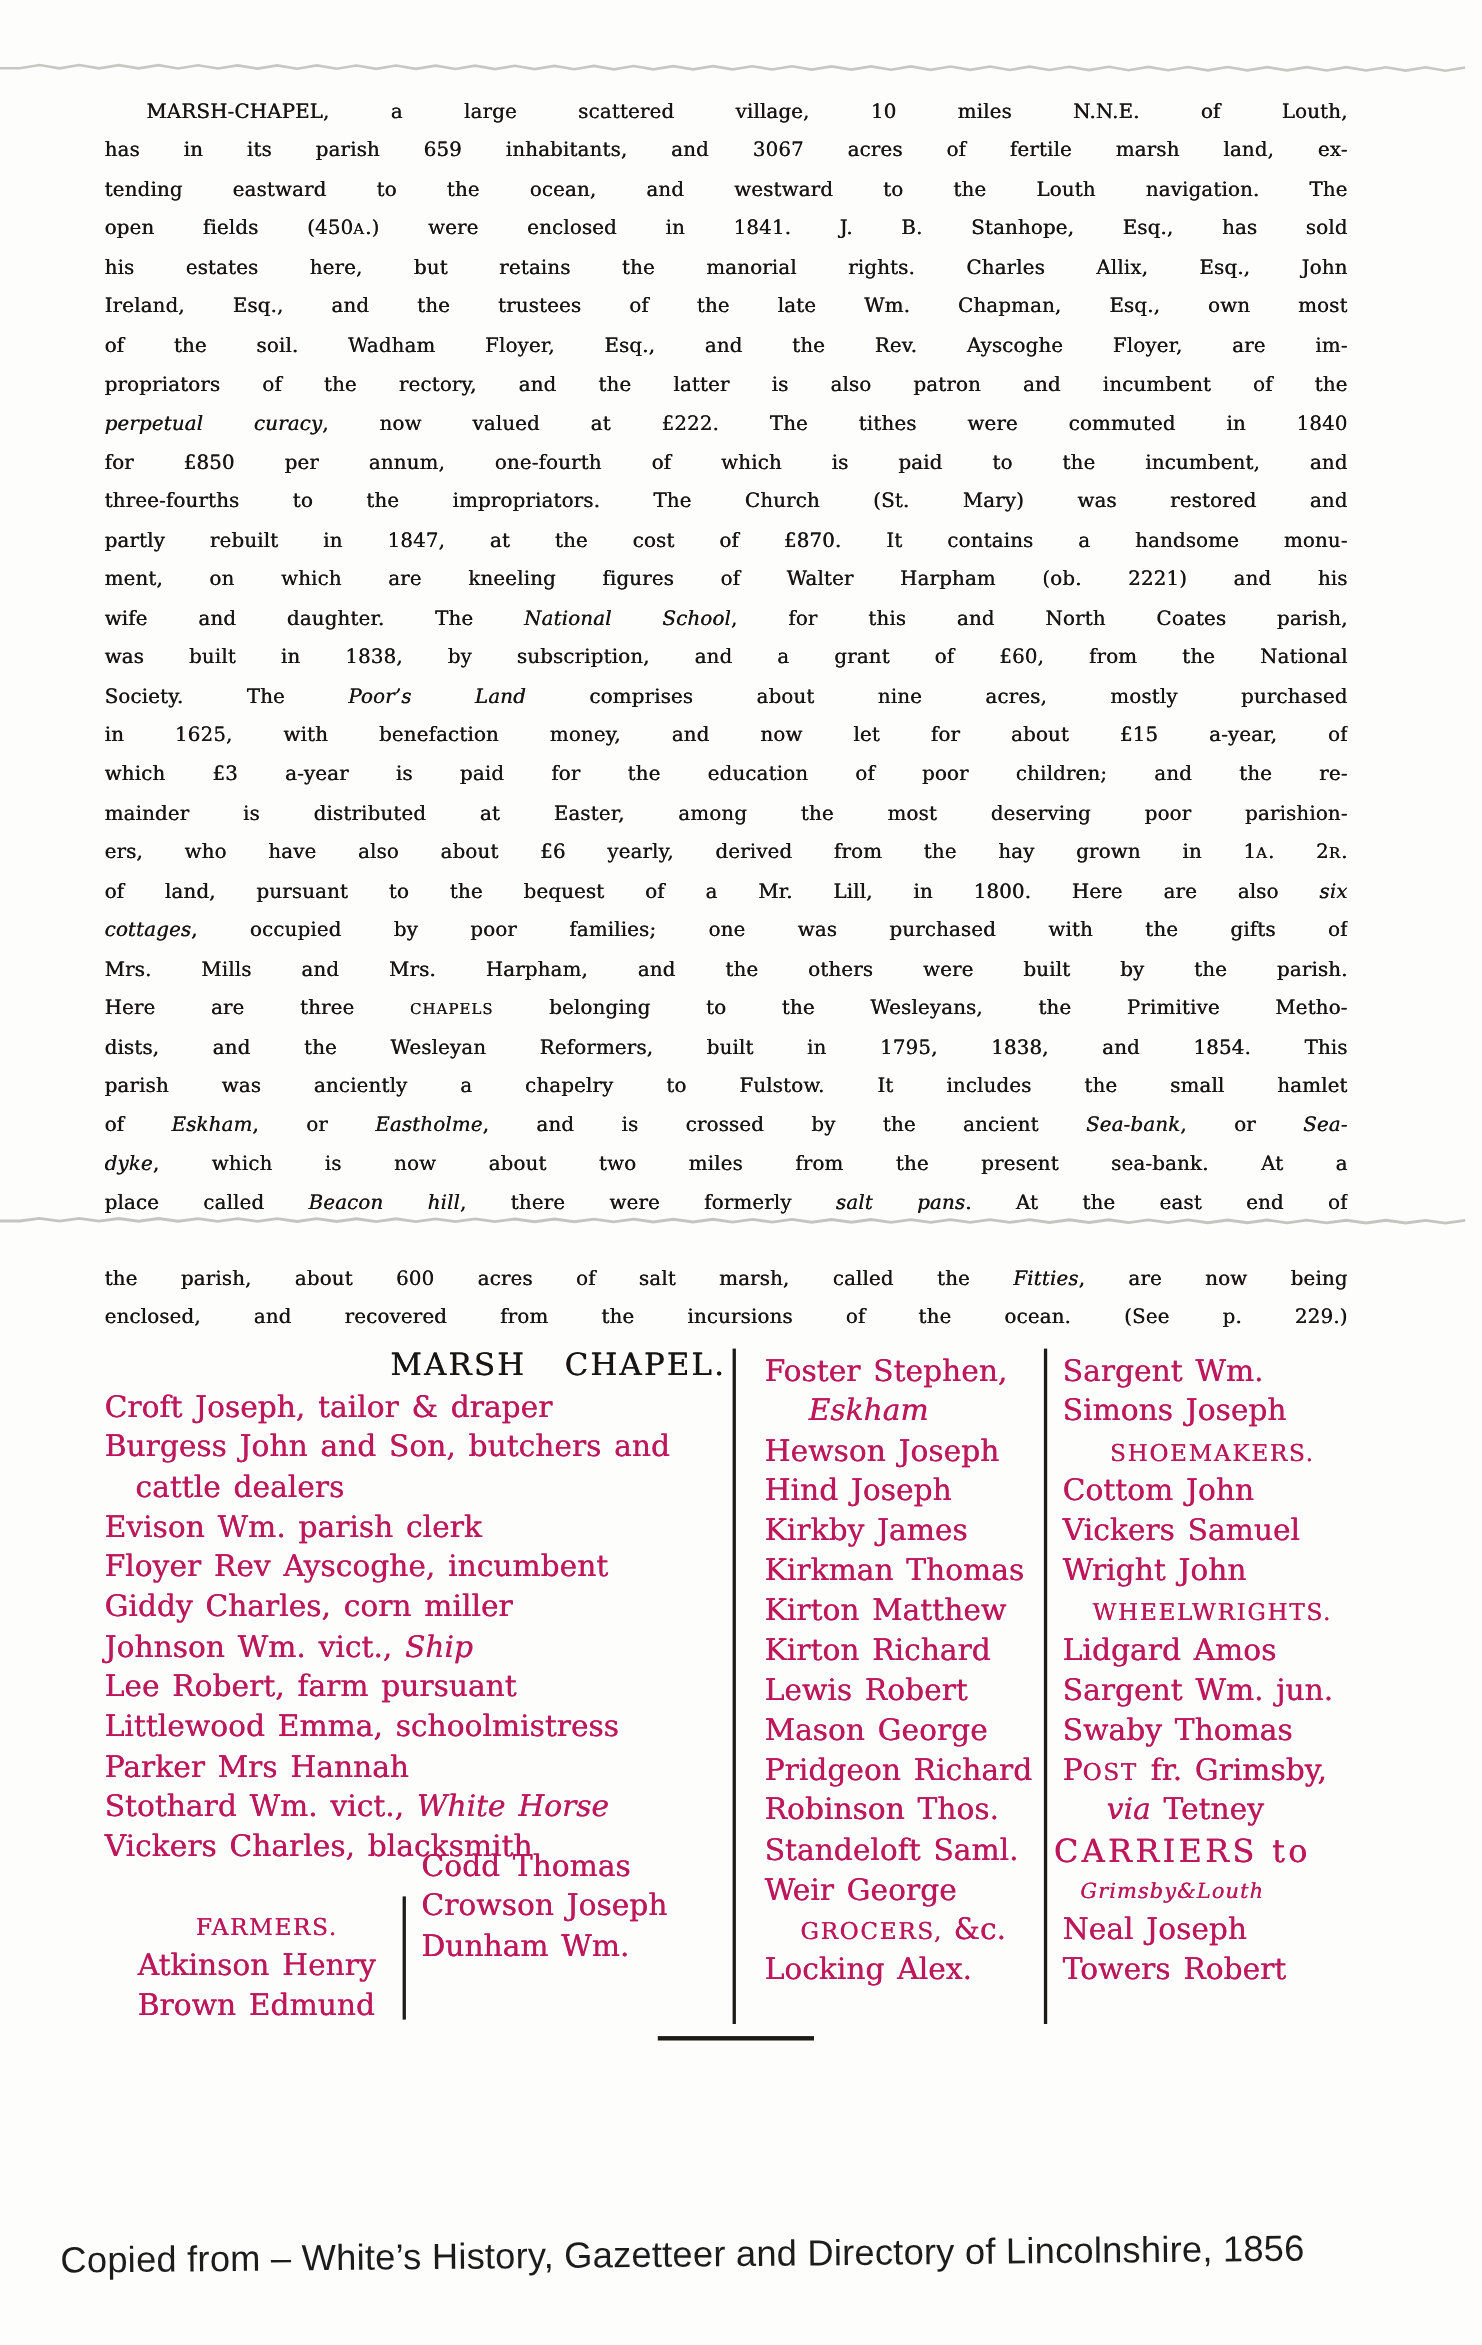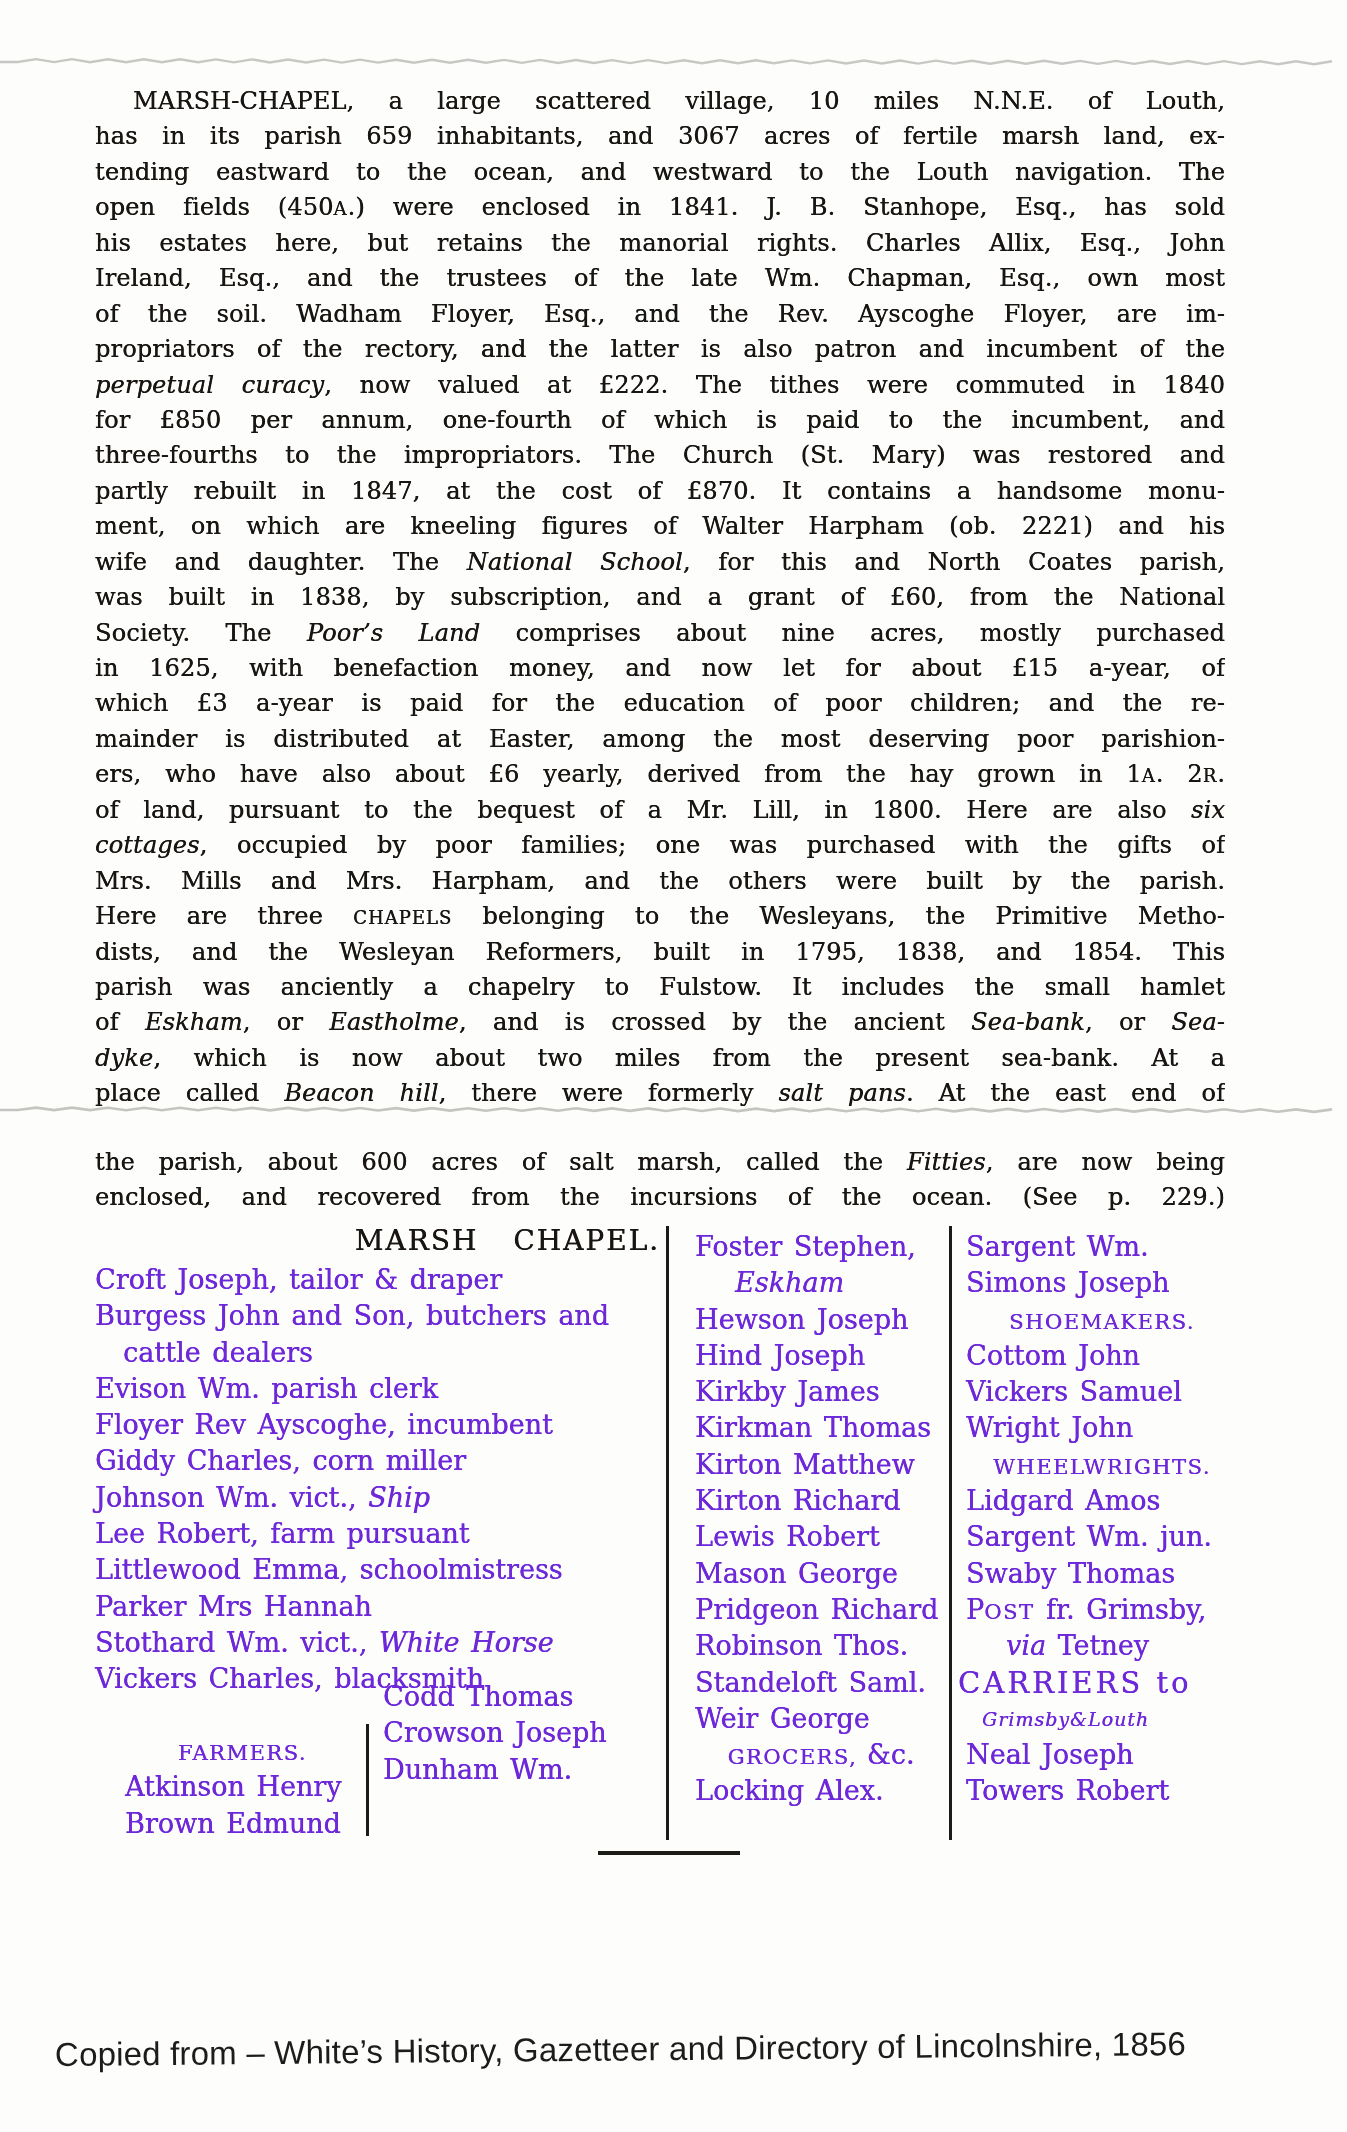--- a/index.html
+++ b/index.html
@@ -13,42 +13,42 @@
   
   .tear{position:absolute;left:0;width:1347px;height:16px;}
   .tear-top{top:54px;}
   .tear-mid{top:1102px;}
 
   
   .gz{position:absolute;left:95px;width:1130px;}
   #block1{top:84px;}
   #block2{top:1130px;margin-top:15px;}
   .tline{
-    height:35.45px;line-height:35.45px;font-size:24px;color:#181512;
+    height:35.45px;line-height:35.45px;font-size:18px;color:#181512;
     text-align:justify;text-align-last:justify;overflow:hidden;
     letter-spacing:0.15px;text-shadow:0.35px 0 0 currentColor;white-space:normal;
   }
   #block1 .tline:first-child{text-indent:38px;}
   .it{font-style:italic;}
   .sc{text-transform:uppercase;font-size:0.75em;letter-spacing:1px;}
 
   
   .dir-title{
     position:absolute;left:95px;top:1224px;width:565px;text-align:right;
     font-size:28px;color:#181512;letter-spacing:2px;word-spacing:24px;
     text-shadow:0.4px 0 0 currentColor;
   }
   .dcol{position:absolute;}
   #col1{left:95px;top:1262px;width:565px;}
   #farmL{left:125px;top:1733px;width:235px;}
   #farmR{left:383px;top:1679px;width:277px;}
   #col2{left:695px;top:1229px;width:252px;}
   #col3{left:966px;top:1229px;width:272px;}
   .row{
-    height:36.3px;line-height:36.3px;font-size:27px;color:#6d28d9;
+    height:36.3px;line-height:36.3px;font-size:27px;color:#be185d;
     white-space:nowrap;word-spacing:3px;text-shadow:0.35px 0 0 currentColor;
   }
   .row .sc{font-size:0.78em;letter-spacing:1.5px;}
   .ind{padding-left:28px;}
   .ind2{padding-left:40px;}
   .ind3{padding-left:40px;}
   .sub{text-align:center;word-spacing:1px;}
   .big{font-size:29px;letter-spacing:3px;margin-left:-8px;word-spacing:1px;}
   .big2{font-size:19px;padding-left:16px;letter-spacing:1px;font-style:italic;}
 

